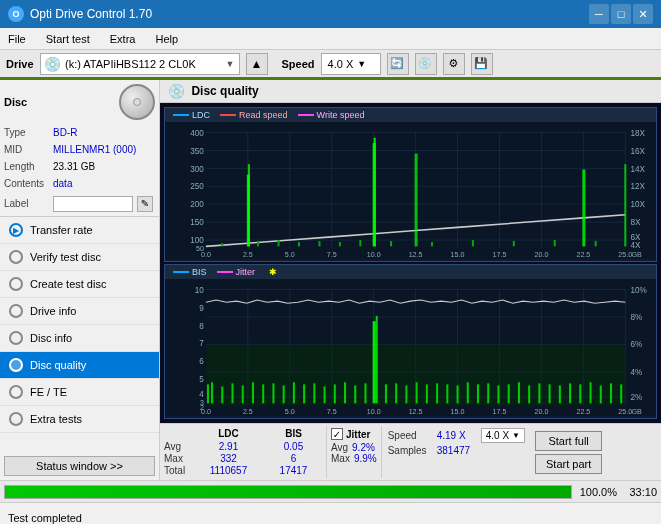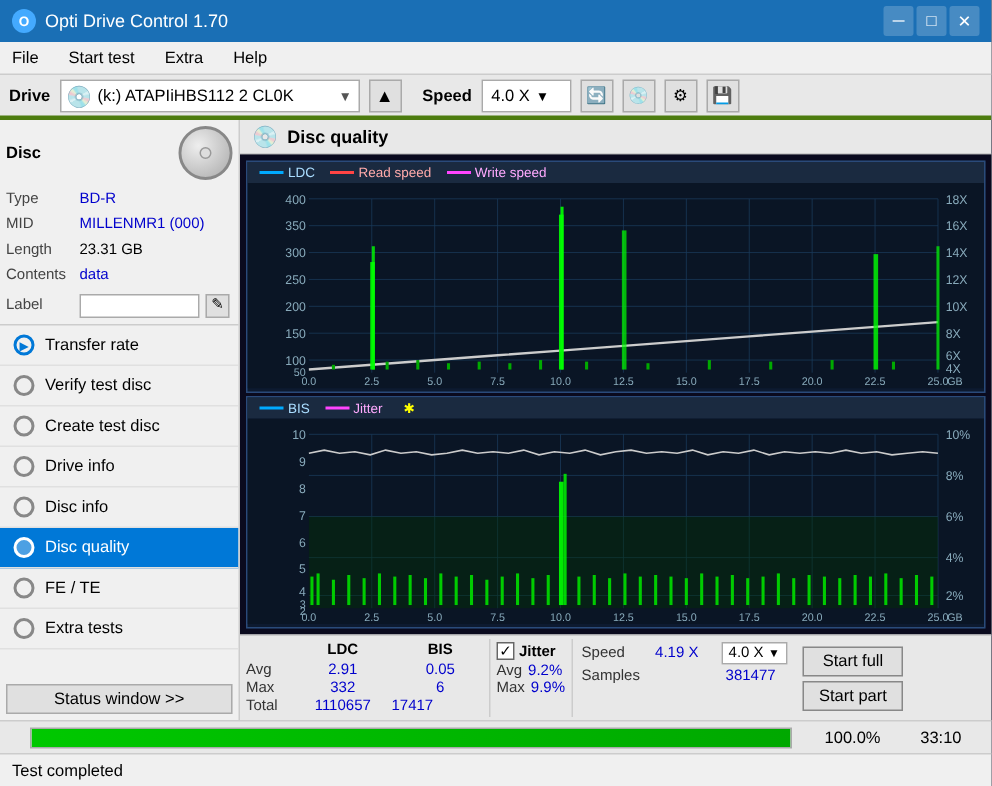--- a/index.html
+++ b/index.html
@@ -58,28 +58,28 @@
     .dq-icon { color: #0050a0; font-size: 14px; }
 
     .charts-area { flex: 1; background: #0a0a1e; display: flex; flex-direction: column; padding: 4px; gap: 2px; }
 
     
     .stats-bar { background: #e8e8e8; border-top: 1px solid #ccc; padding: 2px 4px; display: flex; align-items: stretch; }
     .start-buttons { display: flex; flex-direction: column; gap: 3px; justify-content: center; padding: 2px 4px; }
     .start-btn { padding: 3px 10px; background: #e0e0e0; border: 1px solid #888; cursor: pointer; font-size: 11px; white-space: nowrap; }
 
     
-    .progress-bar-container { height: 22px; background: #e8e8e8; border-top: 1px solid #ccc; display: flex; align-items: center; padding: 0 20px; gap: 14px; }
+    .progress-bar-container { height: 22px; background: #e8e8e8; border-top: 1px solid #ccc; display: flex; align-items: center; padding: 0 4px; gap: 0; }
     .progress-track { flex: 1; height: 14px; background: #c0c0c0; border: 1px solid #aaa; position: relative; overflow: hidden; }
     .progress-fill { height: 100%; background: linear-gradient(to right, #00c800, #00a800); }
     .progress-text { font-size: 11px; color: #000; min-width: 45px; text-align: right; }
     .progress-time { font-size: 11px; color: #000; min-width: 40px; text-align: right; }
 
     
-    .status-bar { height: 22px; background: #f0f0f0; border-top: 1px solid #ccc; display: flex; align-items: center; padding: 0 8px; font-size: 11px; }
+    .status-bar { height: 22px; background: #f0f0f0; border-top: 1px solid #ccc; display: flex; align-items: flex-end; padding: 0 8px; font-size: 11px; }
 
     
     svg { display: block; }
   </style>
 </head>
 <body>
 
 <div class="titlebar">
   <div class="titlebar-left">
     <div class="titlebar-logo">O</div>
@@ -446,21 +446,21 @@
           <div style="min-width:65px;text-align:center;color:#0000cc;">0.05</div>
         </div>
         <div style="display:flex;gap:0;margin-bottom:1px;">
           <div style="min-width:32px;color:#333;">Max</div>
           <div style="min-width:65px;text-align:center;color:#0000cc;">332</div>
           <div style="min-width:65px;text-align:center;color:#0000cc;">6</div>
         </div>
         <div style="display:flex;gap:0;">
           <div style="min-width:32px;color:#333;">Total</div>
           <div style="min-width:65px;text-align:center;color:#0000cc;">1110657</div>
-          <div style="min-width:65px;color:#0000cc;">17417</div>
+          <div style="min-width:65px;text-align:center;color:#0000cc;">17417</div>
         </div>
       </div>
 
       <div style="display:flex;flex-direction:column;font-size:10px;padding:2px 4px;border-left:1px solid #ccc;">
         <div style="display:flex;align-items:center;gap:3px;margin-bottom:2px;">
           <div style="width:12px;height:12px;border:1px solid #666;background:white;display:flex;align-items:center;justify-content:center;font-size:10px;">✓</div>
           <span style="font-weight:bold;">Jitter</span>
         </div>
         <div style="display:flex;gap:4px;">
           <span style="color:#333;">Avg</span>
@@ -476,21 +476,21 @@
         <div style="display:flex;gap:4px;align-items:center;margin-bottom:2px;">
           <span style="color:#333;min-width:45px;">Speed</span>
           <span style="color:#0000cc;min-width:40px;">4.19 X</span>
           <div style="display:flex;align-items:center;border:1px solid #aaa;background:white;padding:1px 4px;font-size:10px;cursor:pointer;">
             <span>4.0 X</span>
             <span style="font-size:8px;margin-left:3px;">▼</span>
           </div>
         </div>
         <div style="display:flex;gap:4px;">
           <span style="color:#333;min-width:45px;">Samples</span>
-          <span style="color:#0000cc;margin-left:47px;">381477</span>
+          <span style="color:#0000cc;">381477</span>
         </div>
       </div>
 
       <div class="start-buttons">
         <button class="start-btn">Start full</button>
         <button class="start-btn">Start part</button>
       </div>
     </div>
   </div>
 </div>

